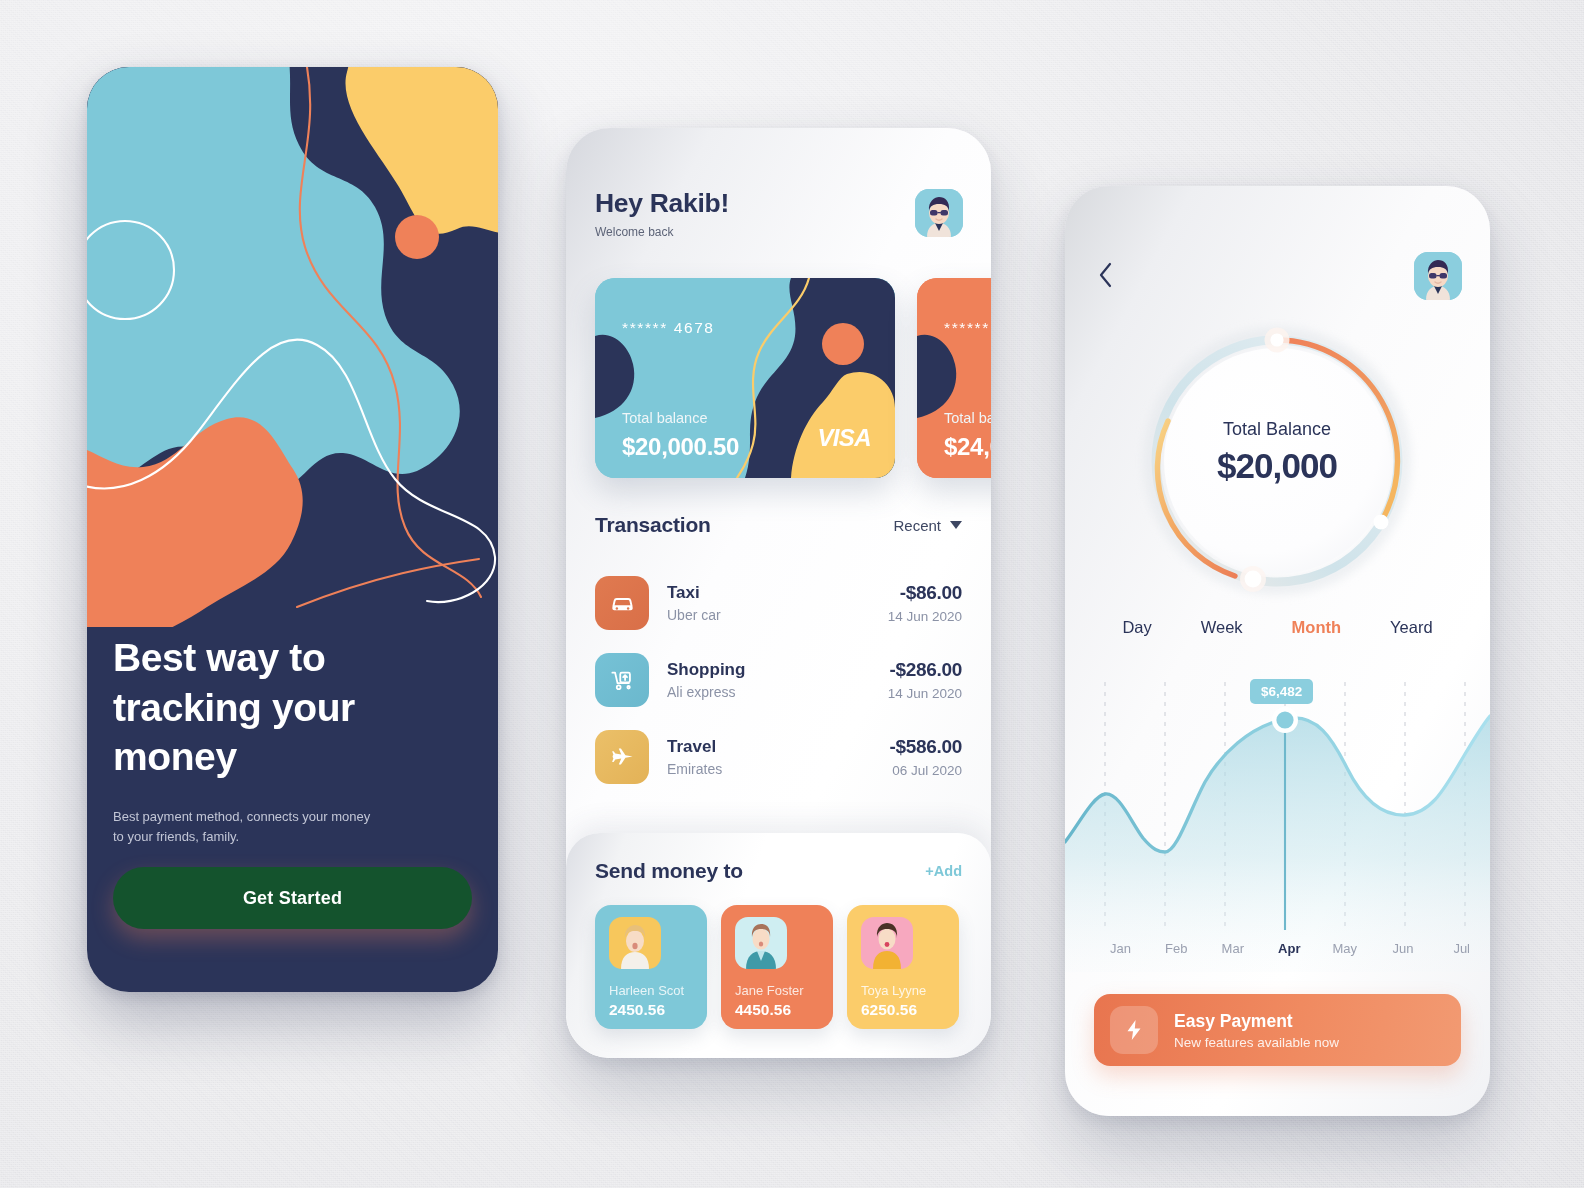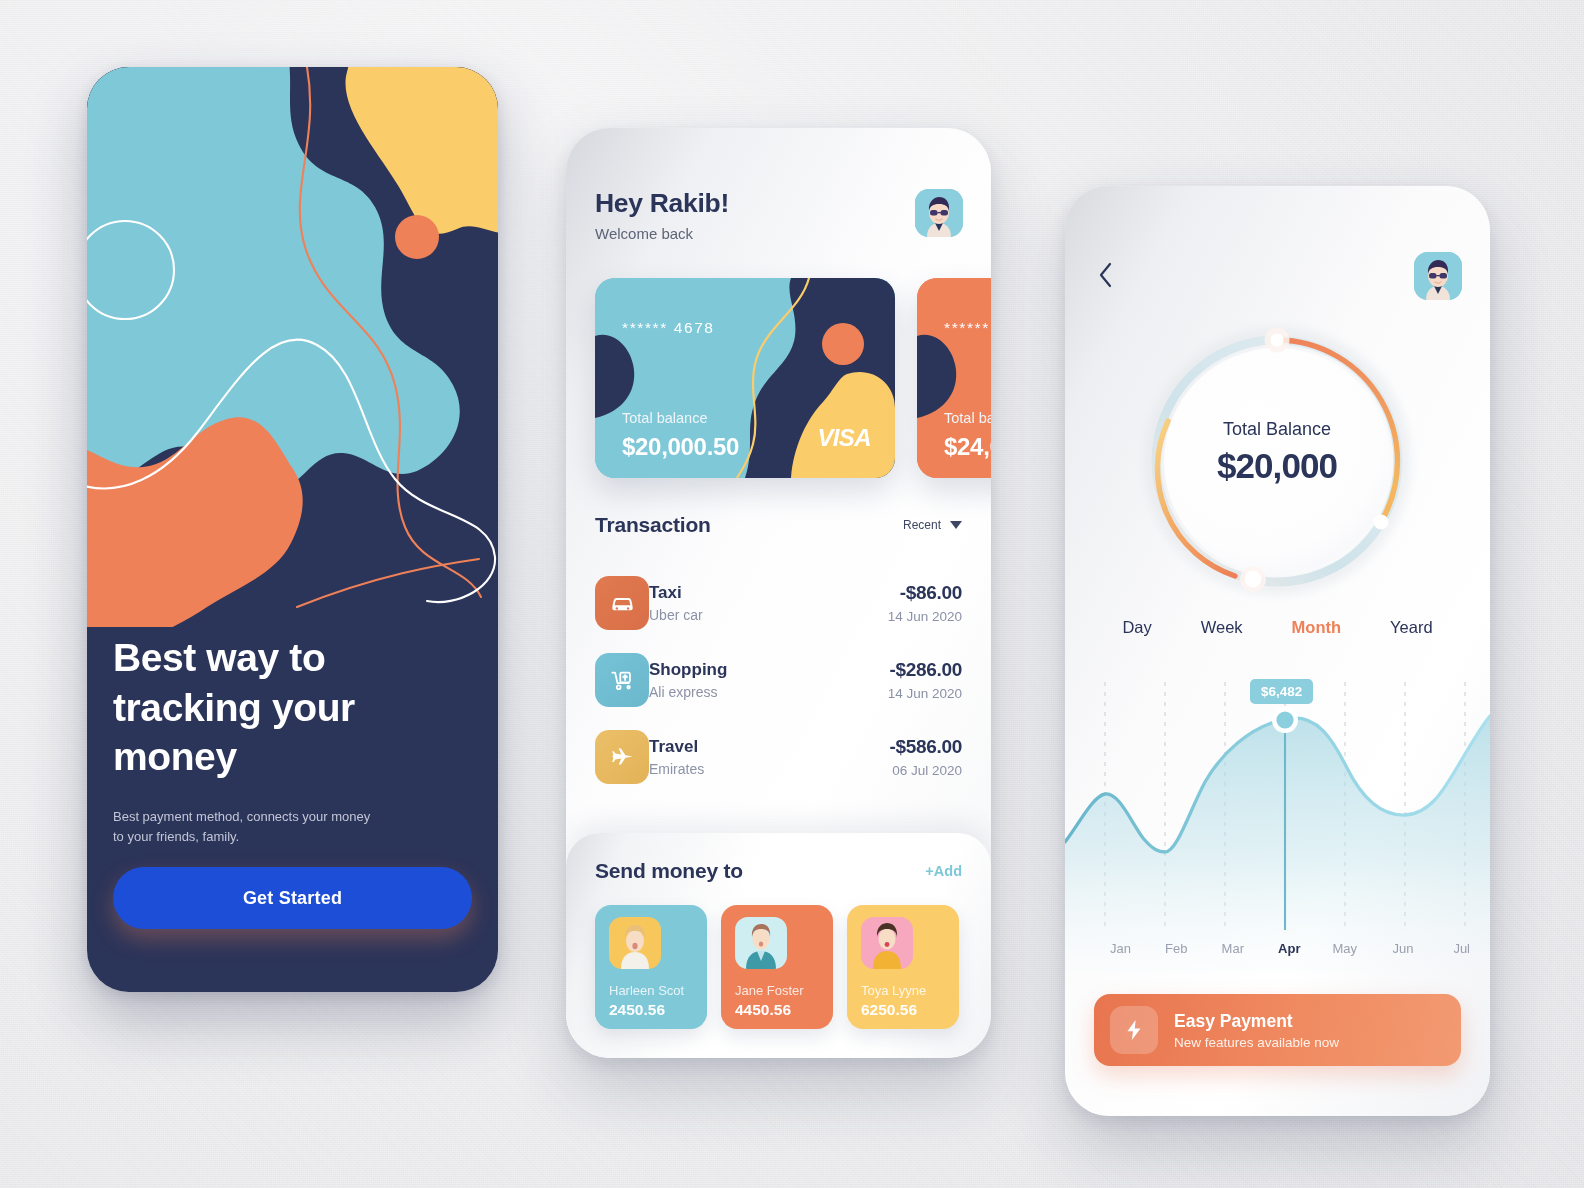--- a/index.html
+++ b/index.html
@@ -40,36 +40,36 @@
   .hero-title{
     font-size:39px; line-height:1.27; font-weight:700; letter-spacing:-.4px;
     color:#ffffff;
   }
   .hero-sub{
     margin-top:25px; font-size:13px; line-height:1.55;
     color:#c2c6d6; max-width:270px;
   }
   .cta{
     position:absolute; left:26px; top:800px; width:359px; height:62px;
-    background:#1d4ed8; border-radius:31px; border:none; cursor:pointer;
+    background:#14532d; border-radius:31px; border:none; cursor:pointer;
     color:#fff; font-size:18px; font-weight:700; letter-spacing:.2px;
     font-family:"Liberation Sans", sans-serif;
     box-shadow:0 10px 22px rgba(239,129,89,.32);
   }
 
   
   #screen2{
     left:566px; top:128px; width:425px; height:930px;
     border-radius:44px;
     background:linear-gradient(118deg,#d6d8de 0%,#eff0f3 16%,#fdfdfe 42%,#ffffff 66%,#f4f5f7 100%);
     box-shadow:0 30px 64px rgba(40,48,80,.20), 0 6px 16px rgba(40,48,80,.10);
   }
   .s2-head{ position:absolute; left:29px; top:60px; }
   .greet{ font-size:26.5px; font-weight:700; color:#2b3459; letter-spacing:-.3px; }
-  .welcome{ font-size:15px; color:#5d6478; margin-top:6px; }
+  .welcome{ font-size:12px; color:#5d6478; margin-top:6px; }
 
   .avatar{
     position:absolute; border-radius:14px; overflow:hidden;
     background:#8bcede;
   }
   #av2{ right:28px; top:61px; width:48px; height:48px; }
 
   .cards-row{ position:absolute; left:29px; top:150px; width:430px; height:200px; }
   .bank-card{
     position:absolute; top:0; width:300px; height:200px;
@@ -96,31 +96,31 @@
     letter-spacing:-.6px; font-family:"Liberation Sans", sans-serif;
   }
 
   .sec-row{
     position:absolute; left:29px; right:29px; display:flex;
     align-items:center; justify-content:space-between;
   }
   #trans-row{ top:385px; }
   .sec-title{ font-size:21px; font-weight:700; color:#2b3459; letter-spacing:-.2px; }
   .recent{ display:flex; align-items:center; gap:9px; cursor:pointer; }
-  .recent-lbl{ font-size:12px; color:#3d4662; }
+  .recent-lbl{ font-size:15px; color:#3d4662; }
   .caret{ width:0;height:0;border-left:6.5px solid transparent;border-right:6.5px solid transparent;border-top:8px solid #3d4662; }
 
   .tx{
     position:absolute; left:29px; right:29px; height:54px;
     display:flex; align-items:center;
   }
   #tx0{ top:448px; } #tx1{ top:525px; } #tx2{ top:602px; }
   .tx-ic{ width:54px;height:54px;border-radius:14px;flex:0 0 54px;
           display:flex;align-items:center;justify-content:center; }
-  .tx-mid{ flex:1; }
+  .tx-mid{ flex:1; margin-left:18px; }
   .tx-name{ font-size:17px;font-weight:700;color:#2b3459; }
   .tx-sub{ font-size:14px;color:#8b92a6;margin-top:4px; }
   .tx-right{ text-align:right; }
   .tx-amt{ font-size:19px;font-weight:700;color:#2b3459;letter-spacing:-.3px; }
   .tx-date{ font-size:13.5px;color:#8b92a6;margin-top:5px;text-align:right; }
 
   #send-panel{
     position:absolute; left:0; right:0; bottom:0; height:225px;
     background:linear-gradient(110deg,#dcdee4 0%,#f2f3f5 12%,#ffffff 40%,#ffffff 78%,#f2f3f6 100%);
     border-radius:34px 34px 44px 44px;

